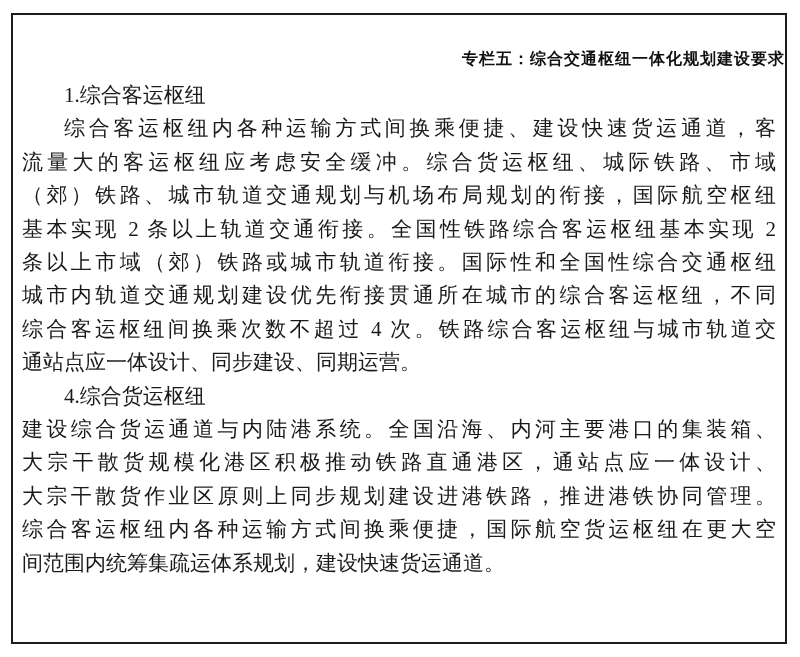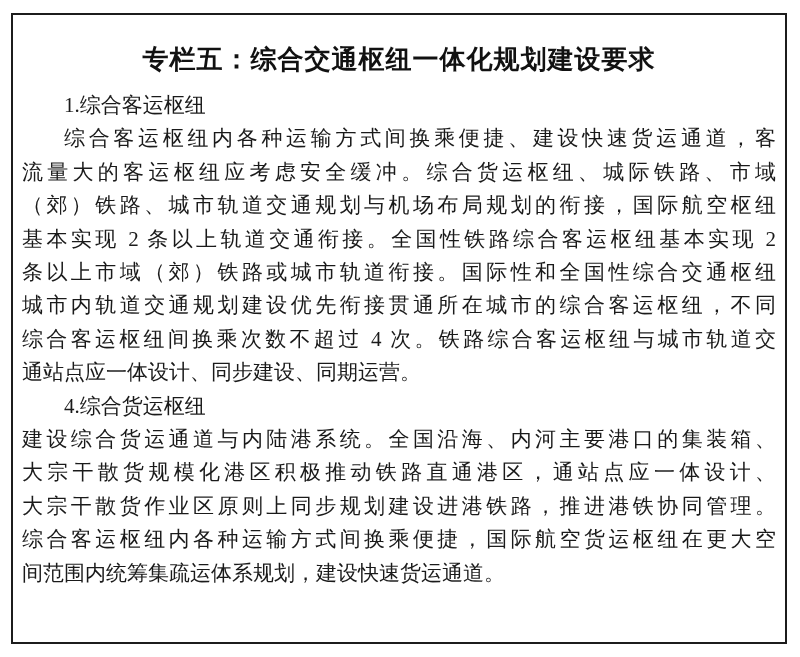--- a/index.html
+++ b/index.html
@@ -11,30 +11,30 @@
   }
   .column-box {
     position: absolute;
     left: 11px; top: 13px;
     width: 776px; height: 631px;
     border: 2px solid #1c1c1c;
     background: #ffffff;
   }
   .box-title {
     margin-top: 29px;
-    text-align: center;
+    text-align: right;
     font-family: "Liberation Sans", "DejaVu Sans", sans-serif;
     font-weight: 700;
-    font-size: 26px;
+    font-size: 16px;
     line-height: 30px;
     color: #111111;
     letter-spacing: 1px;
   }
   .box-body {
-    margin-top: 15px;
+    margin-top: 5px;
     padding: 0 9px;
   }
   .text-line {
     font-size: 21px;
     line-height: 33.4px;
     color: #1a1a1a;
     text-align: left;
     white-space: normal;
   }
   .text-line.j {

